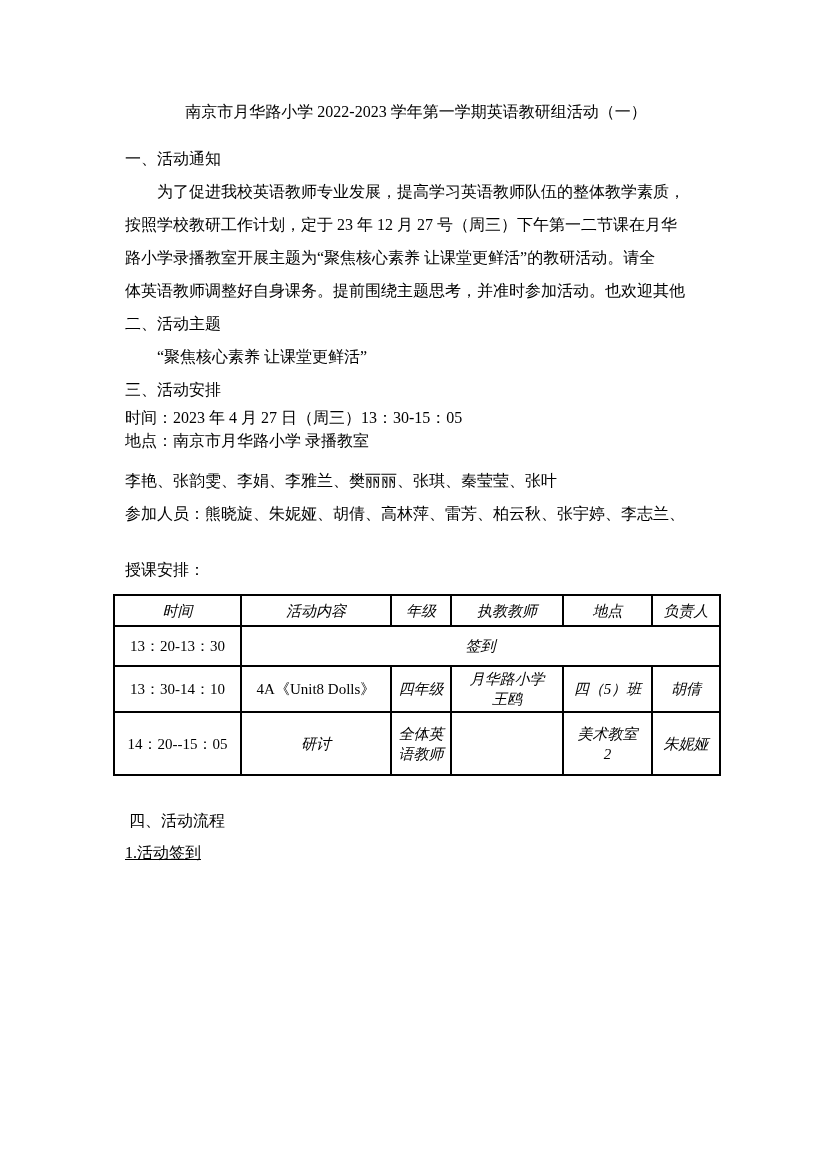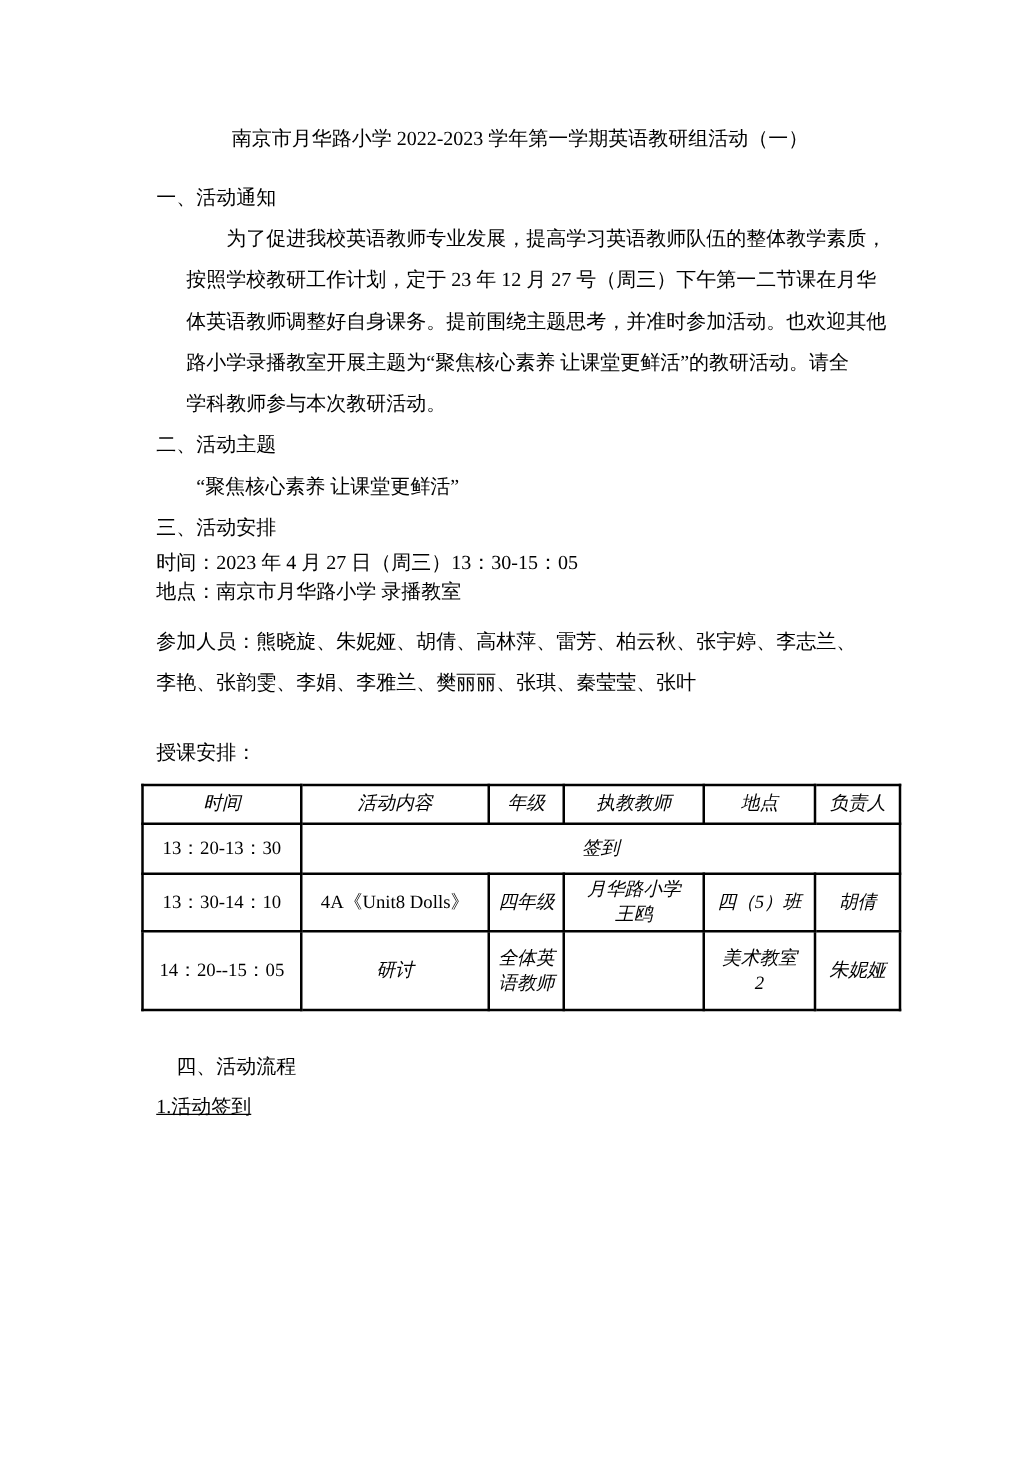--- a/index.html
+++ b/index.html
@@ -30,21 +30,20 @@
     margin: 14px 0 0 12px;
   }
   .heading-plain {
     margin: 0 0 0 12px;
   }
   .para {
     margin-left: 12px;
   }
   .para .pline {
     white-space: nowrap;
-    margin-left: 24px;
   }
   .para .pline.indent,
   .indent-line {
     text-indent: 32px;
   }
   .tight-line {
     margin-left: 12px;
     line-height: 23px;
     white-space: nowrap;
   }
@@ -66,41 +65,41 @@
   }
   table.schedule td, table.schedule th {
     border: 2px solid #000000;
     padding: 0 2px;
     text-align: center;
     vertical-align: middle;
     overflow: hidden;
     font-weight: normal;
     line-height: 20px;
   }
-  tr.hdr-row { height: 31px; font-family: Liberation Mono, monospace; }
+  tr.hdr-row { height: 31px; }
   tr.row-1   { height: 40px; }
   tr.row-2   { height: 46px; }
   tr.row-3   { height: 63px; }
   .kai {
     font-style: italic;
   }
   .bold {
     font-weight: bold;
   }
   td.time-cell {
     font-style: normal;
     font-weight: normal;
   }
   td.time-left {
     text-align: left;
     padding-left: 2px;
     white-space: nowrap;
   }
   .heading4 {
-    margin: 29px 0 0 28px;
+    margin: 29px 0 0 16px;
     line-height: 32px;
   }
   .step-line {
     margin-left: 12px;
     line-height: 32px;
     text-decoration: underline;
   }
 </style>
 </head>
 <body>
@@ -108,37 +107,36 @@
 <div class="page">
   <div class="doc">
 
     <div class="doc-title">南京市月华路小学 2022-2023 学年第一学期英语教研组活动（一）</div>
 
     <div class="heading">一、活动通知</div>
 
     <div class="para">
       <div class="pline indent">为了促进我校英语教师专业发展，提高学习英语教师队伍的整体教学素质，</div>
       <div class="pline">按照学校教研工作计划，定于 23 年 12 月 27 号（周三）下午第一二节课在月华</div>
+      <div class="pline">路小学录播教室开展主题为“聚焦核心素养 让课堂更鲜活”的教研活动。请全</div>
       <div class="pline">体英语教师调整好自身课务。提前围绕主题思考，并准时参加活动。也欢迎其他</div>
-      <div class="pline">路小学录播教室开展主题为“聚焦核心素养 让课堂更鲜活”的教研活动。请全</div>
-      <div class="pline">学科教师参与本次教研活动。</div>
     </div>
 
     <div class="heading-plain">二、活动主题</div>
 
     <div class="para indent-line">“聚焦核心素养 让课堂更鲜活”</div>
 
     <div class="heading-plain">三、活动安排</div>
 
     <div class="tight-line">时间：2023 年 4 月 27 日（周三）13：30-15：05</div>
     <div class="tight-line">地点：南京市月华路小学 录播教室</div>
 
     <div class="participants">
+      <div>李艳、张韵雯、李娟、李雅兰、樊丽丽、张琪、秦莹莹、张叶</div>
       <div>参加人员：熊晓旋、朱妮娅、胡倩、高林萍、雷芳、柏云秋、张宇婷、李志兰、</div>
-      <div>李艳、张韵雯、李娟、李雅兰、樊丽丽、张琪、秦莹莹、张叶</div>
     </div>
 
     <div class="schedule-label">授课安排：</div>
 
     <table class="schedule">
       <colgroup>
         <col style="width:127px">
         <col style="width:150px">
         <col style="width:60px">
         <col style="width:112px">

